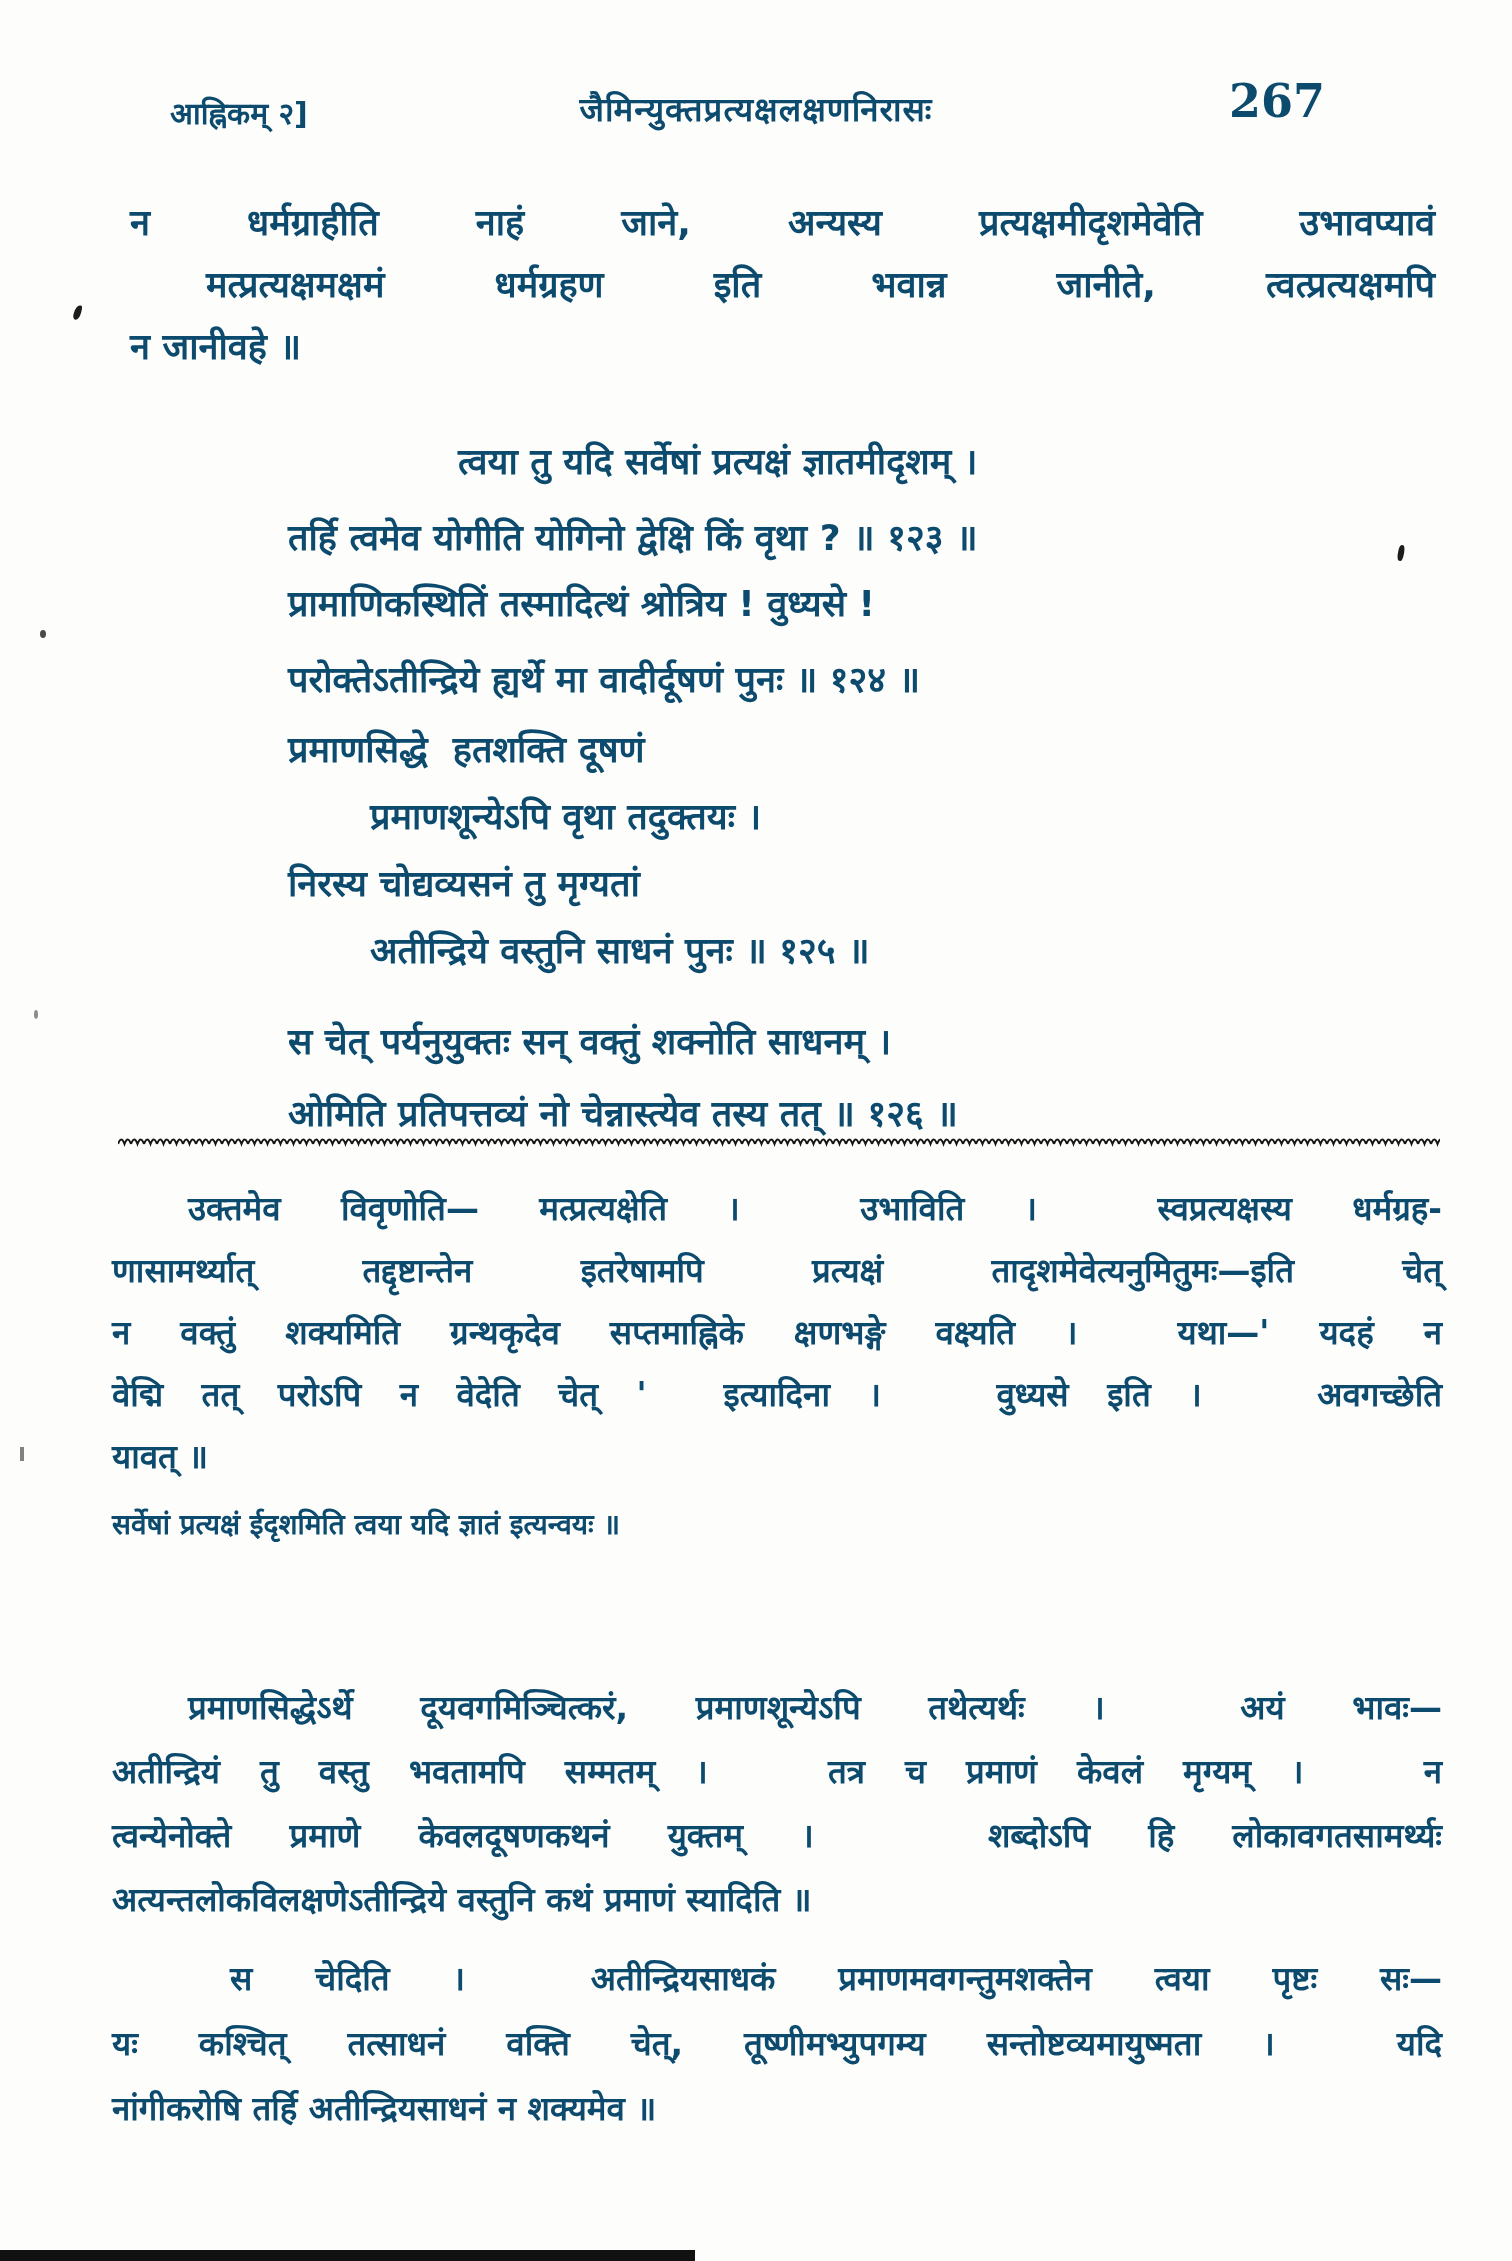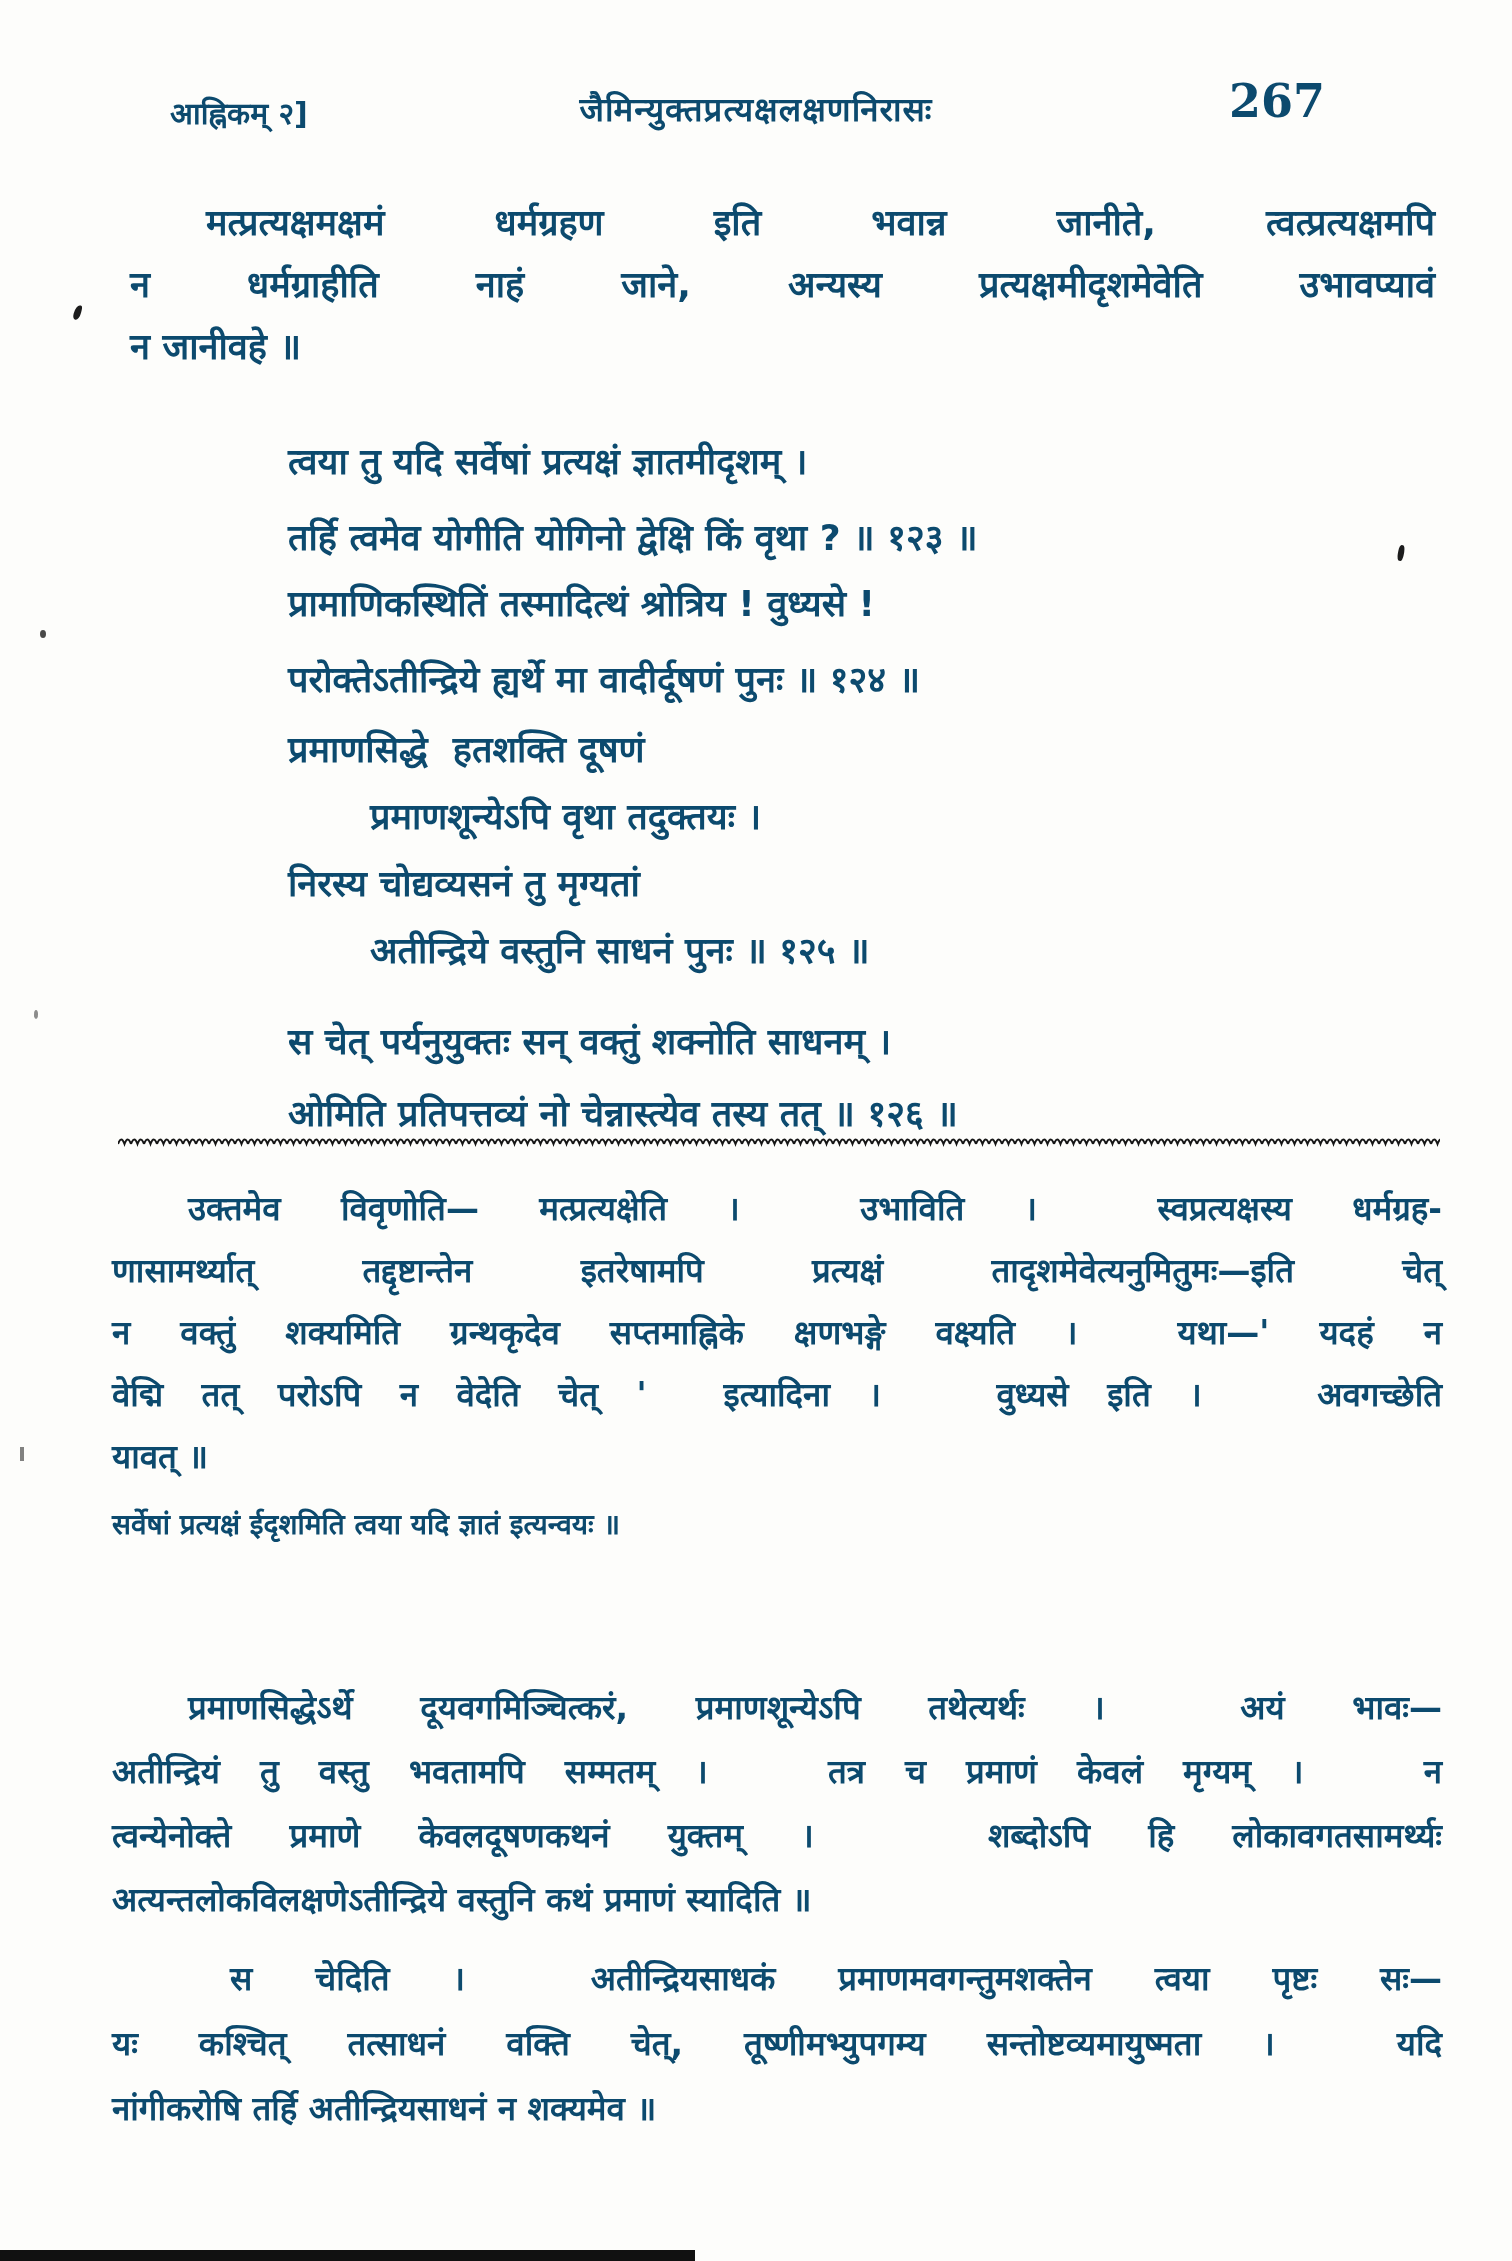--- a/index.html
+++ b/index.html
@@ -24,21 +24,21 @@
 
   
   .intro {
     position: absolute; left: 130px; top: 192px; width: 1305px;
     font-size: 36px; font-weight: 700; line-height: 62px;
   }
   .indent1 { text-indent: 76px; }
   .jf { text-align: justify; text-align-last: justify; }
 
   .verse { position: absolute; left: 288px; font-size: 36px; font-weight: 700; }
-  .v123 { top: 424px;  line-height: 76px; }
+  .v123 { top: 424px;  line-height: 76px; text-align: right; }
   .v124 { top: 566px;  line-height: 76px; }
   .v125 { top: 716px;  line-height: 67px; }
   .v126 { top: 1006px; line-height: 72px; }
   .in2 { padding-left: 82px; }
 
   .divider { position: absolute; left: 118px; top: 1132px; width: 1322px; height: 16px; }
 
   
   .comm { position: absolute; left: 112px; width: 1330px; font-size: 33px; font-weight: 700; }
   .cpara1 { top: 1178px; line-height: 62px; }
@@ -61,22 +61,22 @@
 
 <div class="page">
 
   <div class="header">
     <span class="h-left">आह्निकम् २]</span>
     <span class="h-center">जैमिन्युक्तप्रत्यक्षलक्षणनिरासः</span>
     <span class="h-right">267</span>
   </div>
 
   <div class="intro">
+    <div class="line jf">न धर्मग्राहीति नाहं जाने, अन्यस्य प्रत्यक्षमीदृशमेवेति उभावप्यावं</div>
     <div class="line indent1 jf">मत्प्रत्यक्षमक्षमं धर्मग्रहण इति भवान्न जानीते, त्वत्प्रत्यक्षमपि</div>
-    <div class="line jf">न धर्मग्राहीति नाहं जाने, अन्यस्य प्रत्यक्षमीदृशमेवेति उभावप्यावं</div>
     <div class="line">न जानीवहे ॥</div>
   </div>
 
   <div class="verse v123">
     <div class="line">त्वया तु यदि सर्वेषां प्रत्यक्षं ज्ञातमीदृशम् ।</div>
     <div class="line">तर्हि त्वमेव योगीति योगिनो द्वेक्षि किं वृथा ? ॥ १२३ ॥</div>
   </div>
 
   <div class="verse v124">
     <div class="line">प्रामाणिकस्थितिं तस्मादित्थं श्रोत्रिय ! वुध्यसे !</div>

